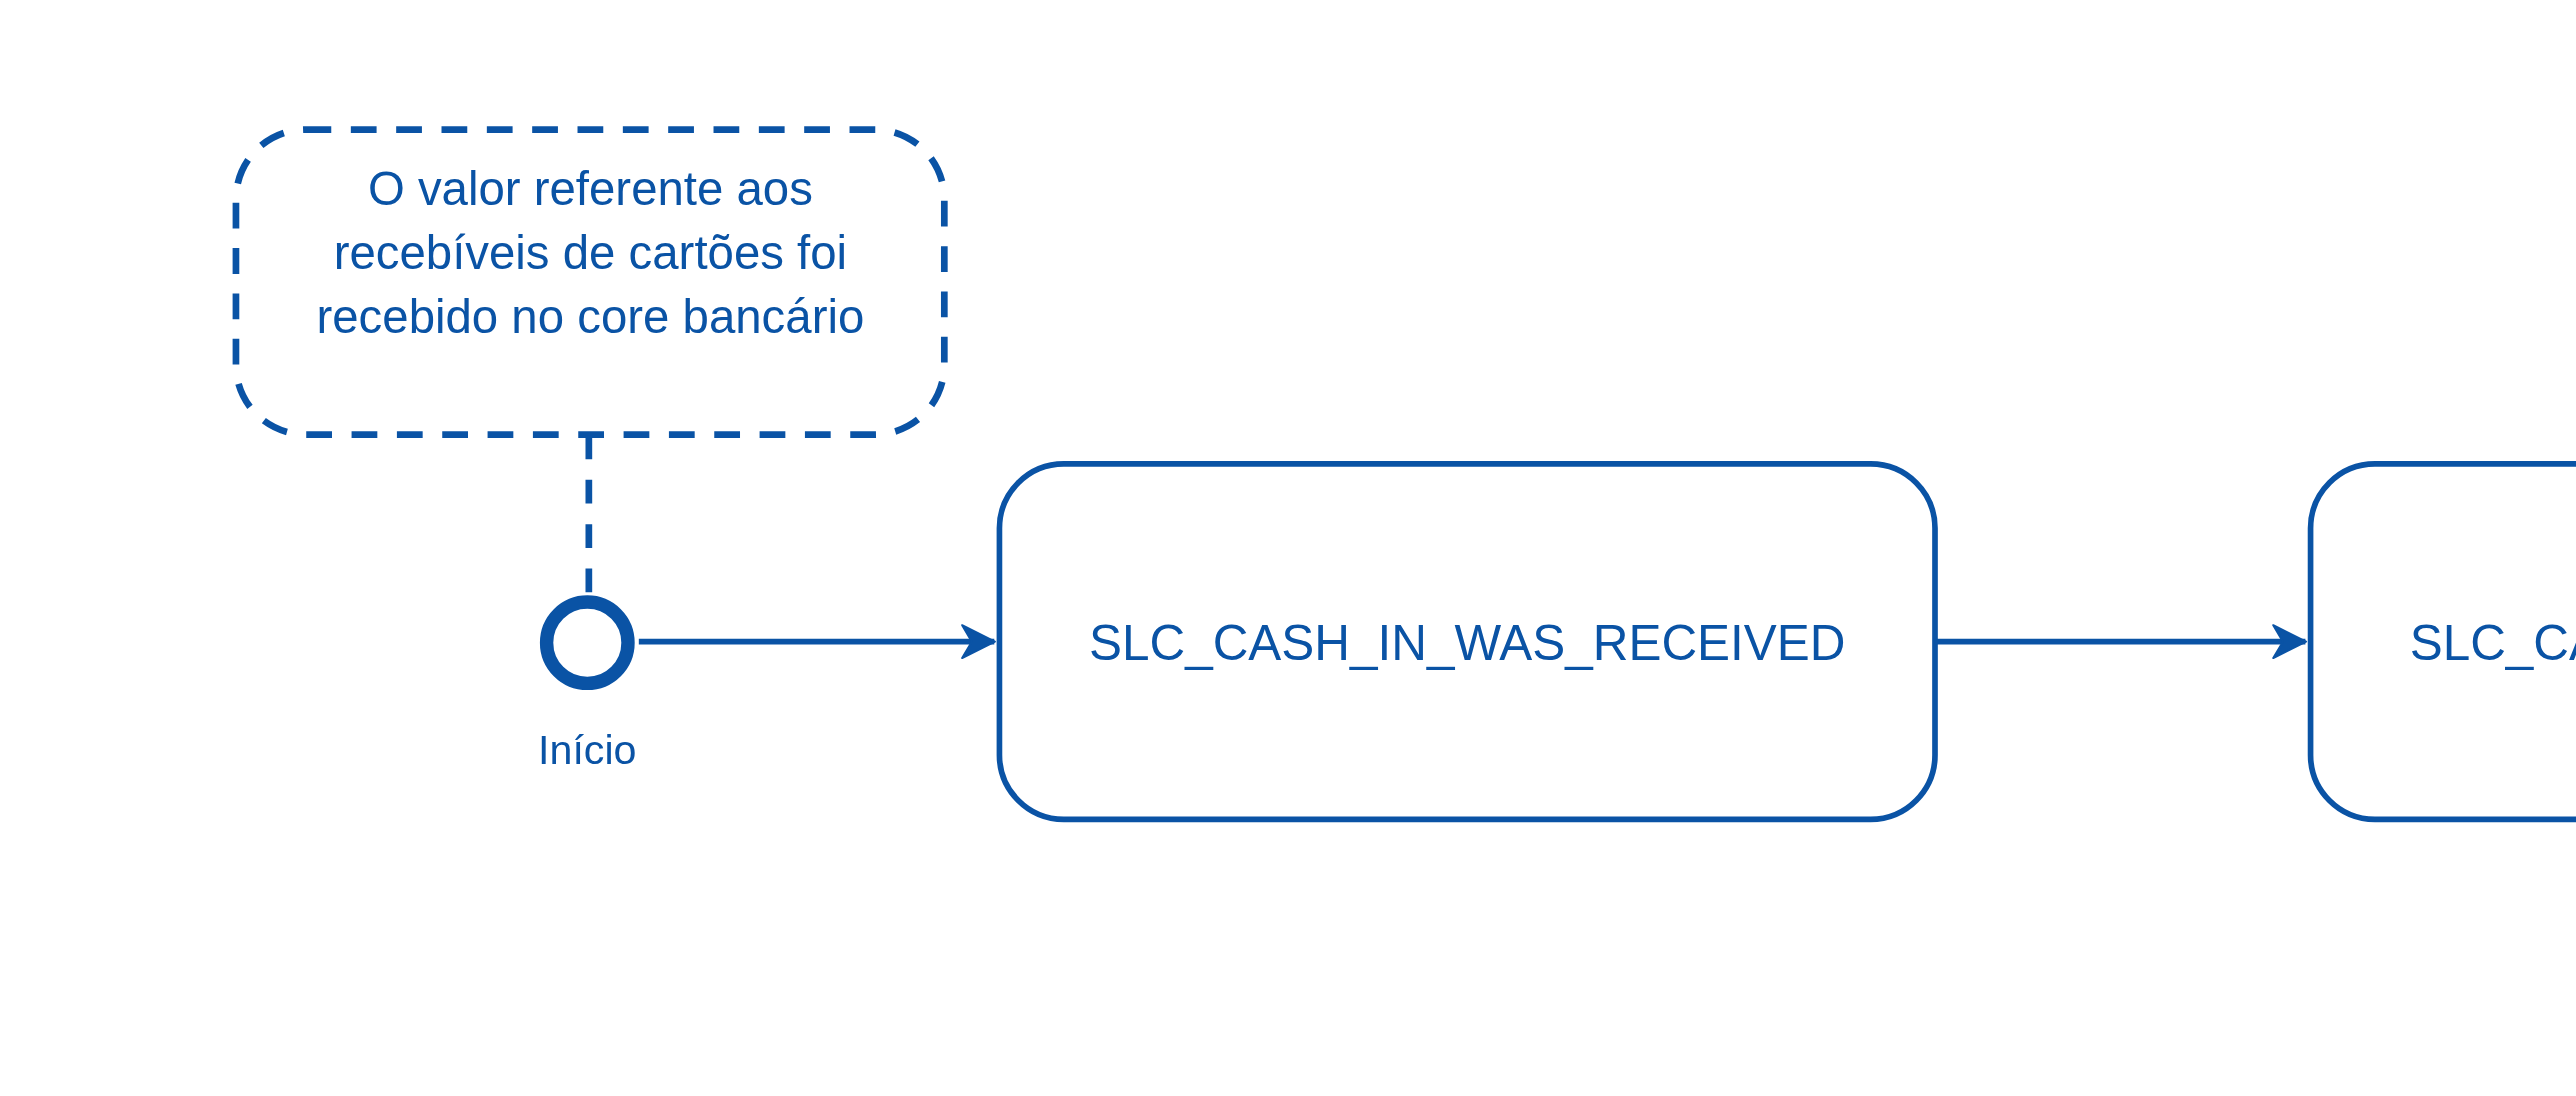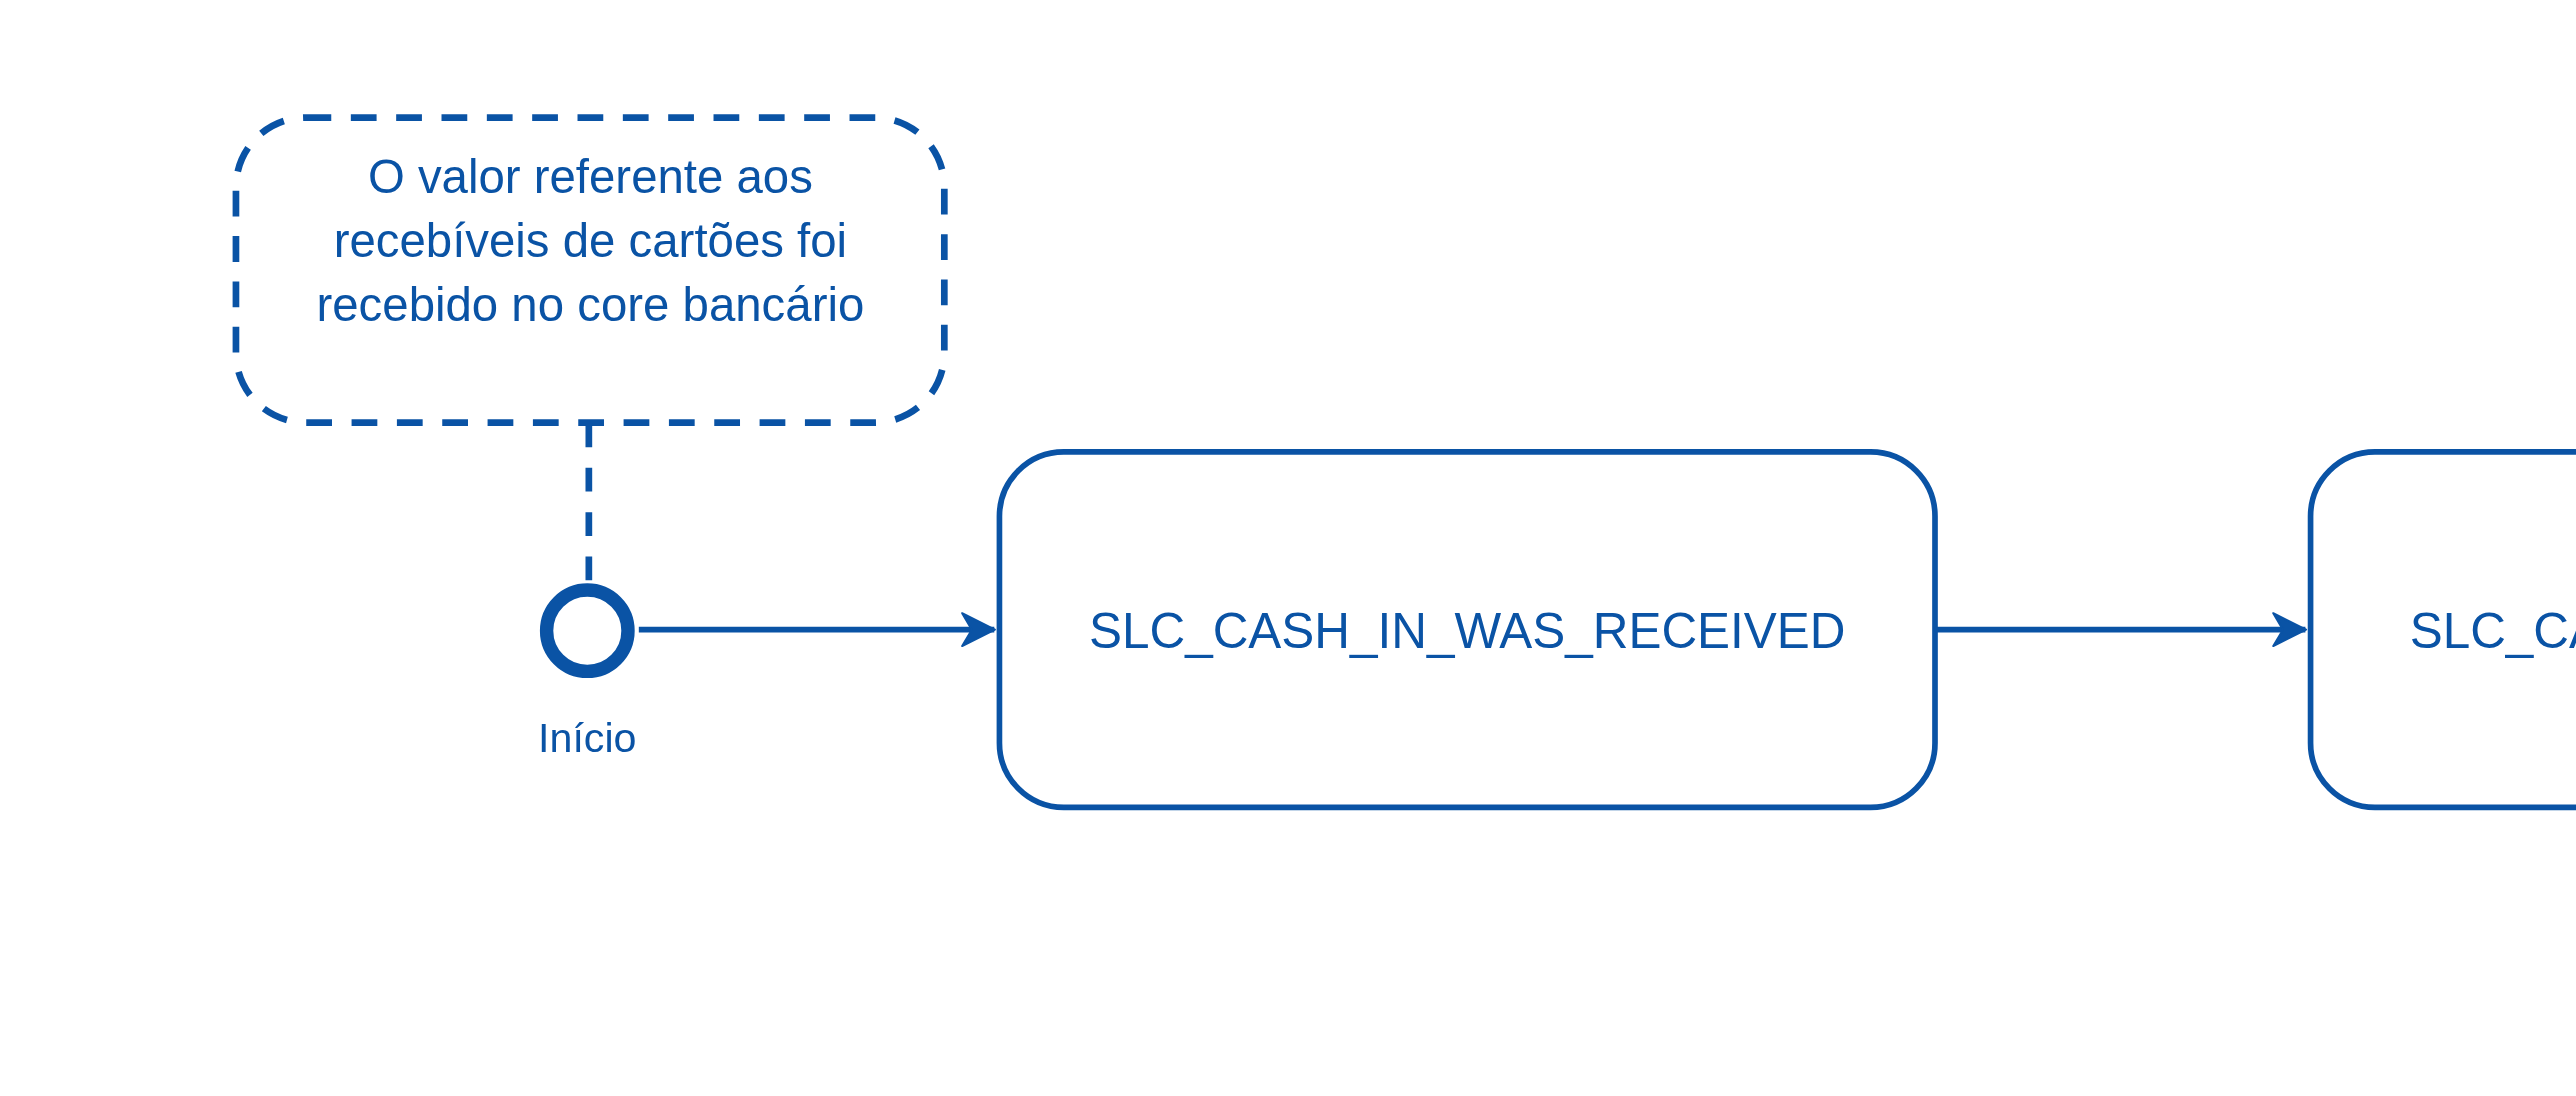--- a/index.html
+++ b/index.html
@@ -6,20 +6,21 @@
     margin: 0;
     padding: 0;
     background: #ffffff;
     width: 3870px;
     height: 1097px;
     overflow: hidden;
   }
   .diagram-wrap {
     position: absolute;
     inset: 0;
+    margin-top: 12px;
   }
   svg { display: block; }
   .fill-blue { fill: #0a53a5; }
   .node-box {
     stroke: #0a53a5;
     stroke-width: 11;
     fill: #ffffff;
   }
   .edge-line {
     stroke: #0a53a5;

